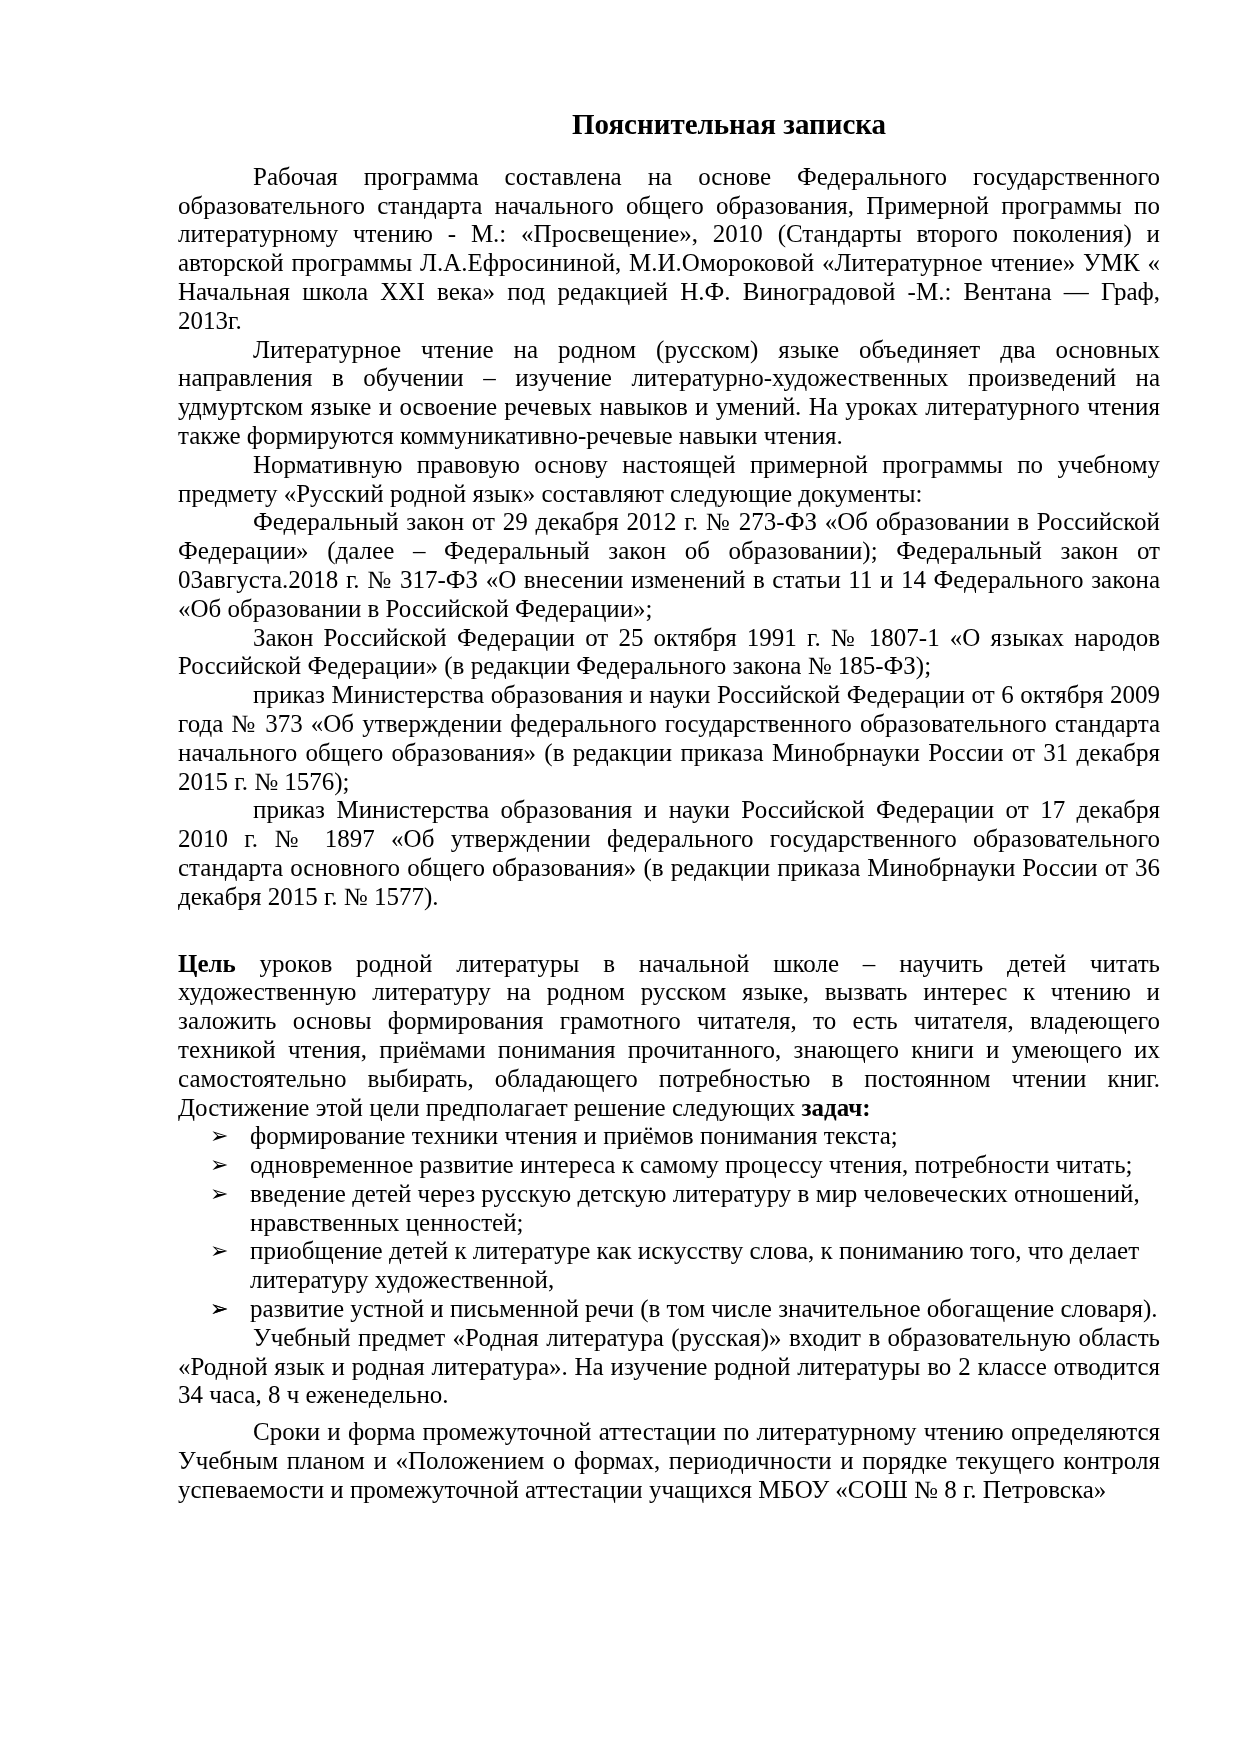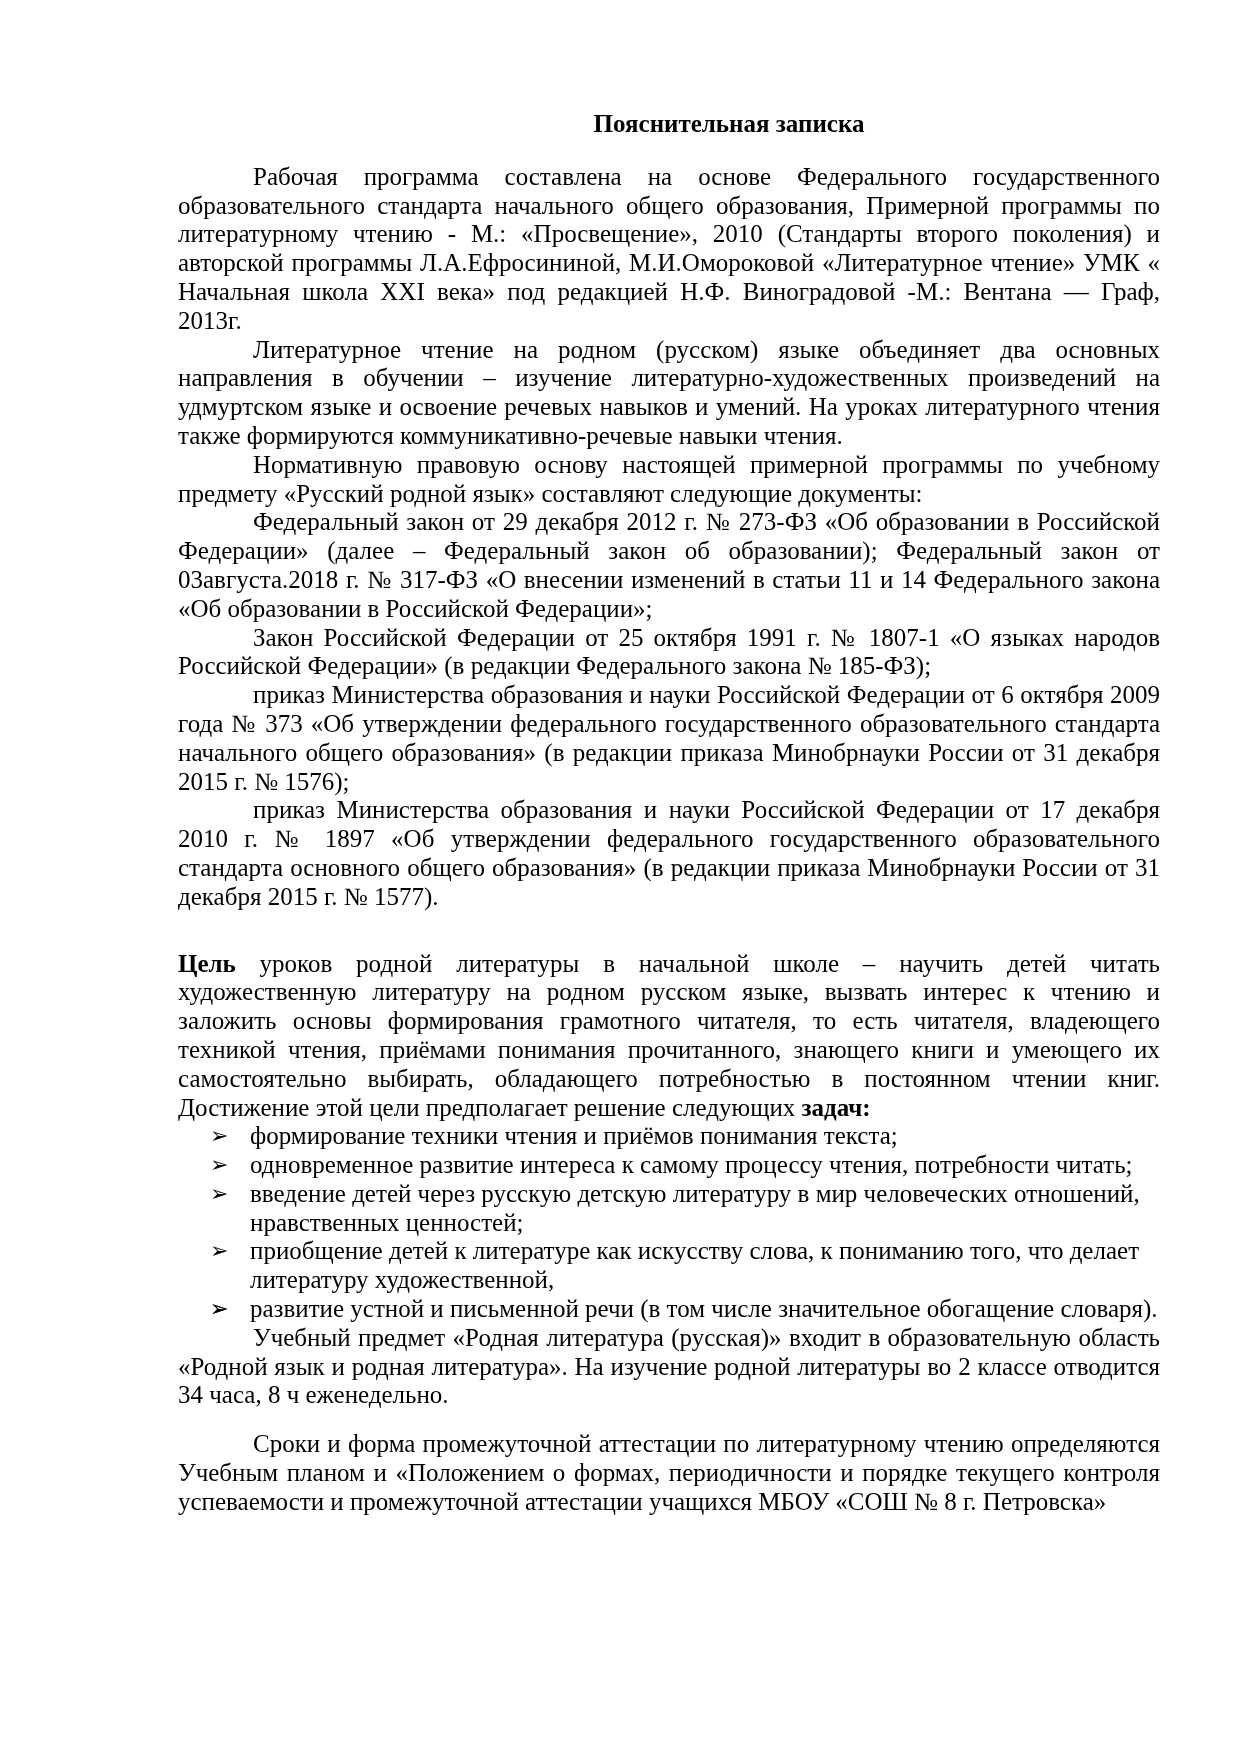--- a/index.html
+++ b/index.html
@@ -10,31 +10,31 @@
       top: 110px;
       width: 982px;
       font-family: "Liberation Serif", "DejaVu Serif", serif;
       font-size: 25px;
       line-height: 28.8px;
       color: #000;
     }
     .title {
       text-align: center;
       font-weight: bold;
-      font-size: 25px;
+      font-size: 29px;
       margin: 0 0 24px 0;
       padding-left: 120px;
     }
     .p {
       text-align: justify;
       text-indent: 75px;
       margin: 0;
     }
     .p.noindent { text-indent: 0; margin-top: 38px; }
-    .p.mt { margin-top: 20px; }
+    .p.mt { margin-top: 8px; }
     .b { font-weight: bold; }
     ul.tasks {
       list-style: none;
       margin: 0;
       padding: 0 0 0 32px;
     }
     ul.tasks li {
       position: relative;
       padding-left: 40px;
       text-align: left;
@@ -53,21 +53,21 @@
 
 <div class="page">
   <div class="title">Пояснительная записка</div>
 
   <p class="p">Рабочая программа составлена на основе Федерального государственного образовательного стандарта начального общего образования, Примерной программы по литературному чтению - М.: «Просвещение», 2010 (Стандарты второго поколения)  и авторской программы Л.А.Ефросининой, М.И.Омороковой «Литературное чтение» УМК « Начальная школа XXI века» под  редакцией  Н.Ф.  Виноградовой -М.: Вентана — Граф, 2013г.</p>
   <p class="p">Литературное чтение на родном (русском) языке объединяет два основных направления в обучении – изучение литературно-художественных произведений на удмуртском языке и освоение речевых навыков и умений. На уроках литературного чтения также формируются коммуникативно-речевые навыки чтения.</p>
   <p class="p">Нормативную правовую основу настоящей примерной программы по учебному предмету «Русский родной язык» составляют следующие документы:</p>
   <p class="p">Федеральный закон от 29 декабря 2012 г. № 273-ФЗ «Об образовании в Российской Федерации» (далее – Федеральный закон об образовании); Федеральный закон от 03августа.2018 г. № 317-ФЗ «О внесении изменений в статьи 11 и 14 Федерального закона «Об образовании в Российской Федерации»;</p>
   <p class="p">Закон Российской Федерации от 25 октября 1991 г. № 1807-1 «О языках народов Российской Федерации» (в редакции Федерального закона № 185-ФЗ);</p>
   <p class="p">приказ Министерства образования и науки Российской Федерации от 6 октября 2009 года № 373 «Об утверждении федерального государственного образовательного стандарта начального общего образования» (в редакции приказа Минобрнауки России от 31 декабря 2015 г. № 1576);</p>
-  <p class="p">приказ Министерства образования и науки Российской Федерации от 17 декабря 2010 г. № 1897 «Об утверждении федерального государственного образовательного стандарта основного общего образования» (в редакции приказа Минобрнауки России от 31 декабря 2015 г. № 1577).</p>
+  <p class="p">приказ Министерства образования и науки Российской Федерации от 17 декабря 2010 г. № 1897 «Об утверждении федерального государственного образовательного стандарта основного общего образования» (в редакции приказа Минобрнауки России от 36 декабря 2015 г. № 1577).</p>
 
   <p class="p noindent"><span class="b">Цель</span><span> уроков родной литературы в начальной школе – научить детей читать художественную литературу на родном русском языке, вызвать интерес к чтению и заложить основы формирования грамотного читателя, то есть читателя, владеющего техникой чтения, приёмами понимания прочитанного, знающего книги и умеющего их самостоятельно выбирать, обладающего потребностью в постоянном чтении книг. Достижение этой цели предполагает решение следующих </span><span class="b">задач:</span></p>
 
   <ul class="tasks">
     <li><span class="bullet">➢</span><span>формирование  техники  чтения  и  приёмов  понимания  текста;</span></li>
     <li><span class="bullet">➢</span><span>одновременное развитие интереса к самому процессу чтения, потребности читать;</span></li>
     <li><span class="bullet">➢</span><span>введение детей через русскую детскую литературу в мир человеческих отношений, нравственных ценностей;</span></li>
     <li><span class="bullet">➢</span><span>приобщение детей к литературе как искусству слова, к пониманию того, что делает  литературу  художественной,</span></li>
     <li><span class="bullet">➢</span></li>
     <li><span class="bullet">➢</span><span>развитие устной и письменной речи (в том числе значительное обогащение словаря).</span></li>

